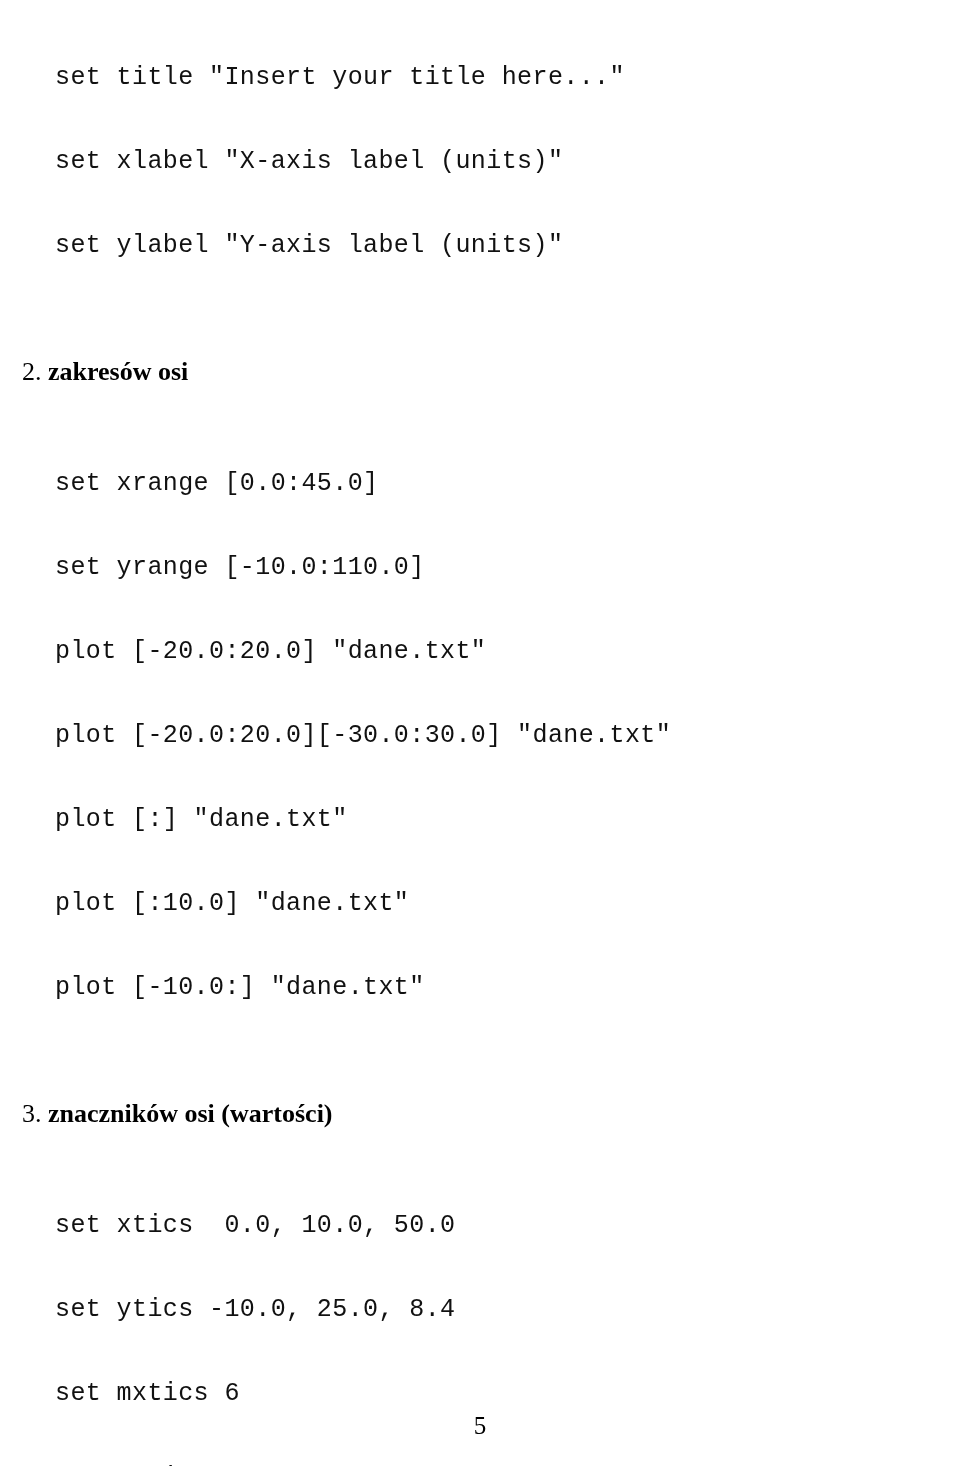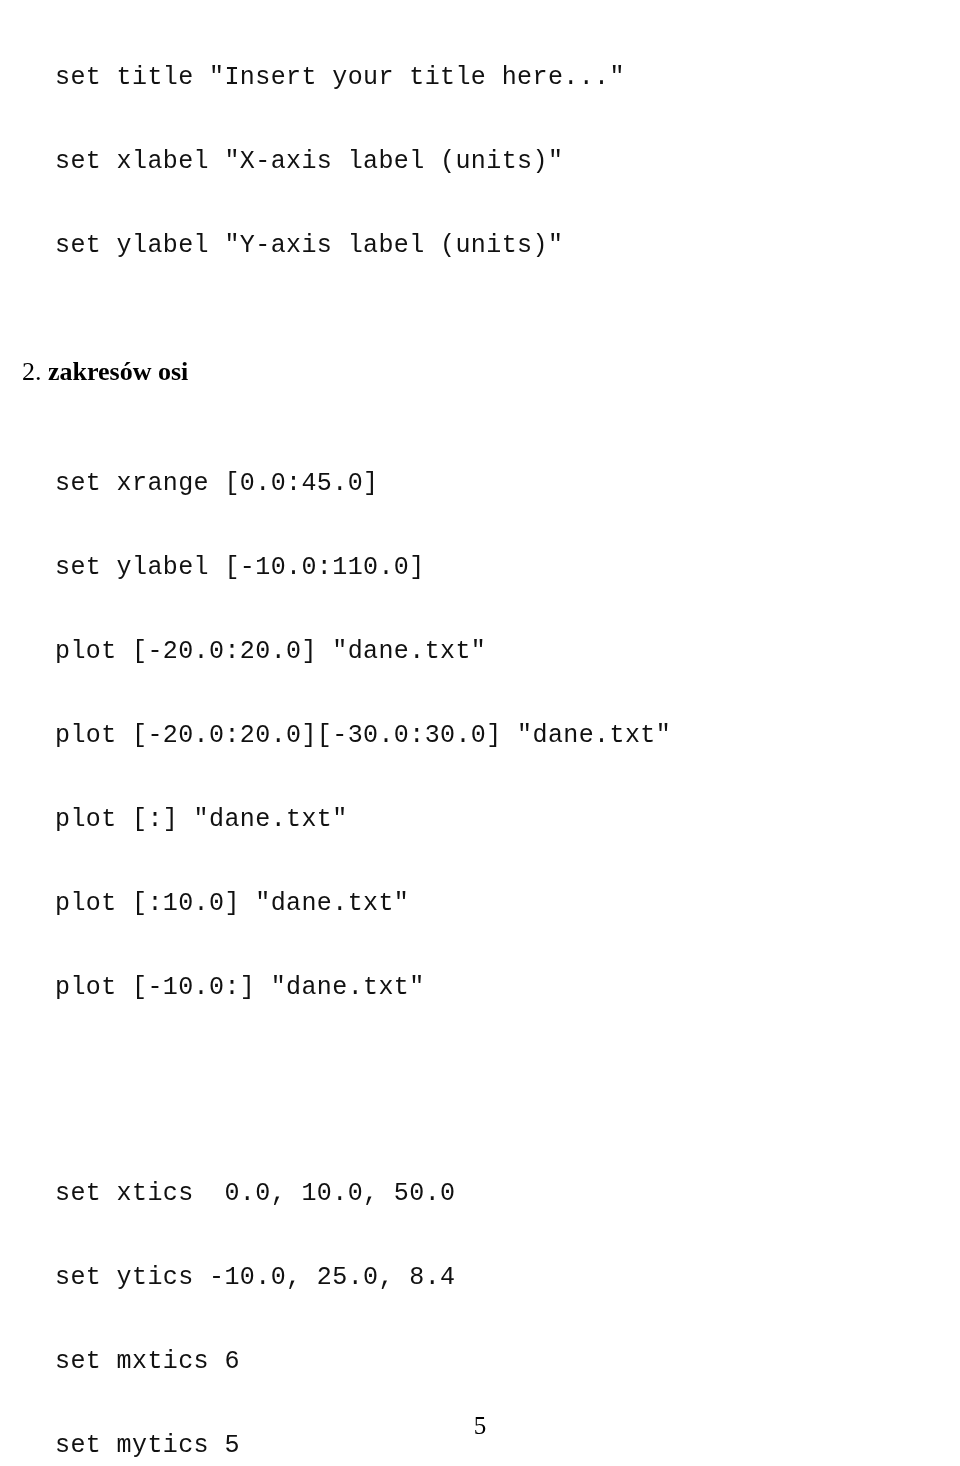--- a/index.html
+++ b/index.html
@@ -84,30 +84,33 @@
   </div>
 
   <div class="spacer-lg"></div>
 
   <div class="list-item">
     <span class="num">2.</span><span class="label">zakresów osi</span>
   </div>
   <div class="spacer-md"></div>
   <div class="code-block indented">
     <span class="code-line">set xrange [0.0:45.0]</span>
-    <span class="code-line">set ylabel [-10.0:110.0]</span>
+    <span class="code-line">set yrange [-10.0:110.0]</span>
     <span class="code-line">plot [-20.0:20.0] "dane.txt"</span>
     <span class="code-line">plot [-20.0:20.0][-30.0:30.0] "dane.txt"</span>
     <span class="code-line">plot [:] "dane.txt"</span>
     <span class="code-line">plot [:10.0] "dane.txt"</span>
     <span class="code-line">plot [-10.0:] "dane.txt"</span>
   </div>
 
   <div class="spacer-lg"></div>
 
+  <div class="list-item">
+    <span class="num">3.</span><span class="label">znaczników osi (wartości)</span>
+  </div>
   <div class="spacer-md"></div>
   <div class="code-block indented">
     <span class="code-line">set xtics  0.0, 10.0, 50.0</span>
     <span class="code-line">set ytics -10.0, 25.0, 8.4</span>
     <span class="code-line">set mxtics 6</span>
     <span class="code-line">set mytics 5</span>
   </div>
 
   <div class="page-number">5</div>
 

